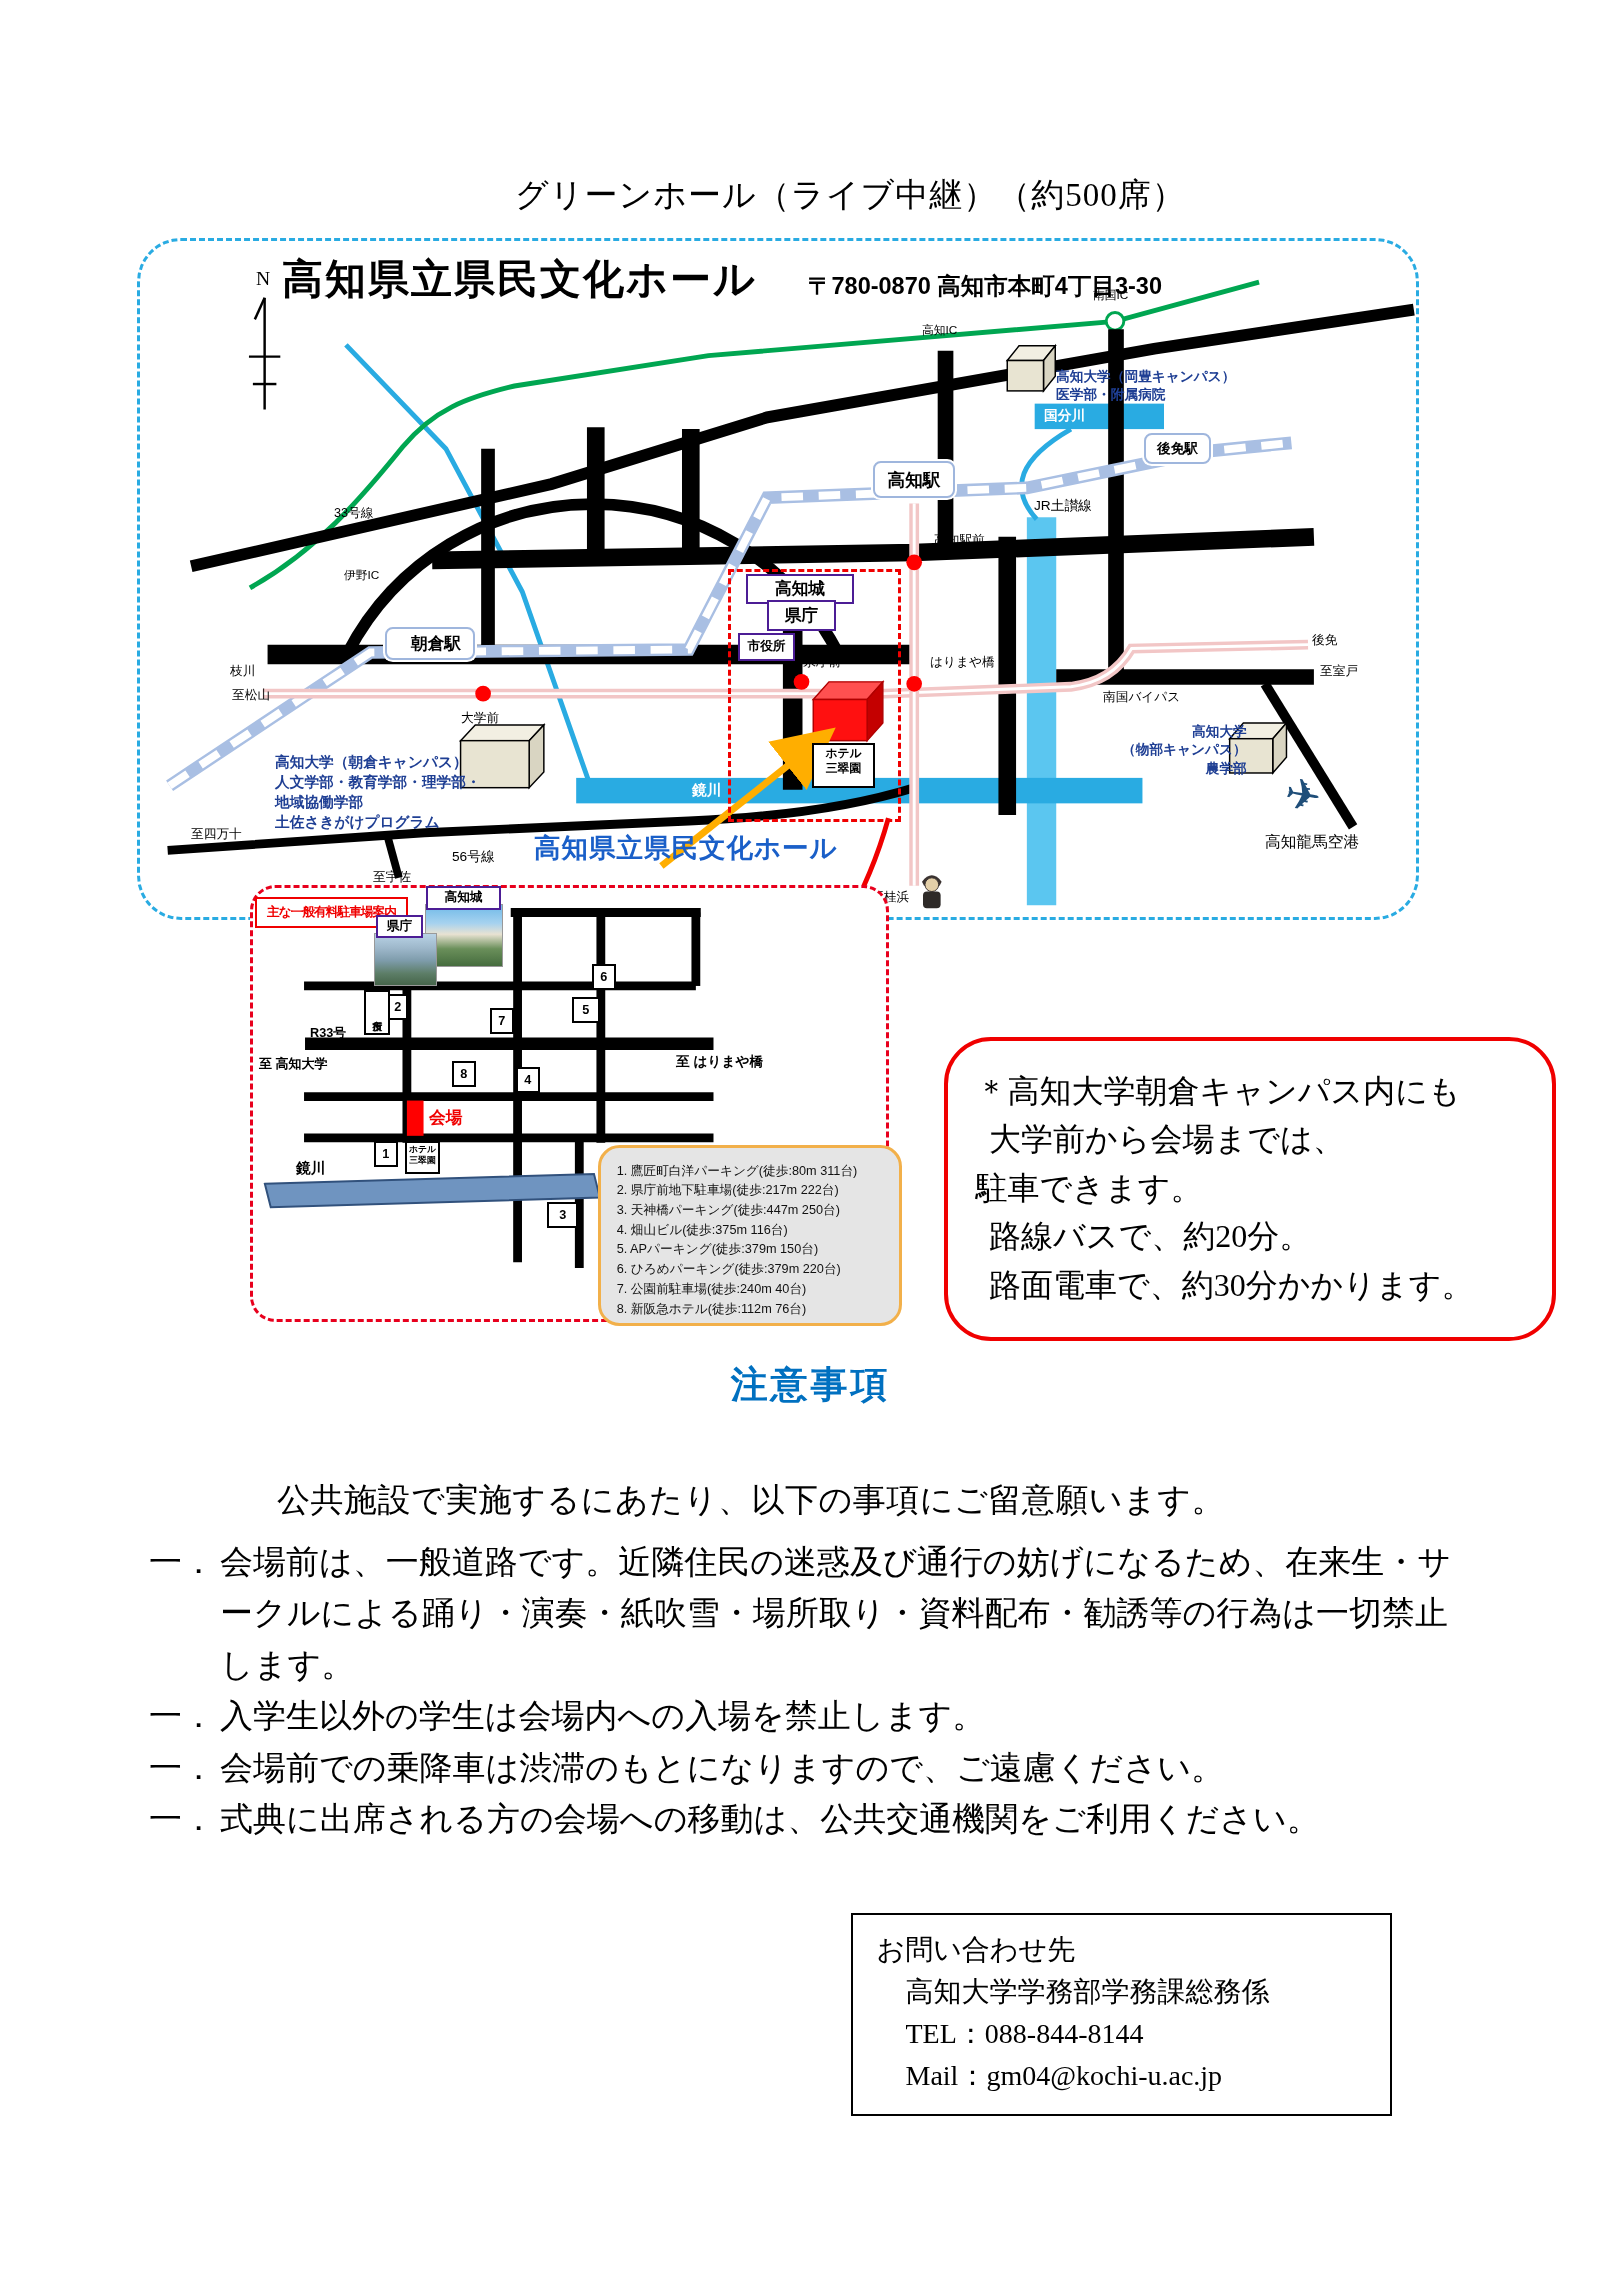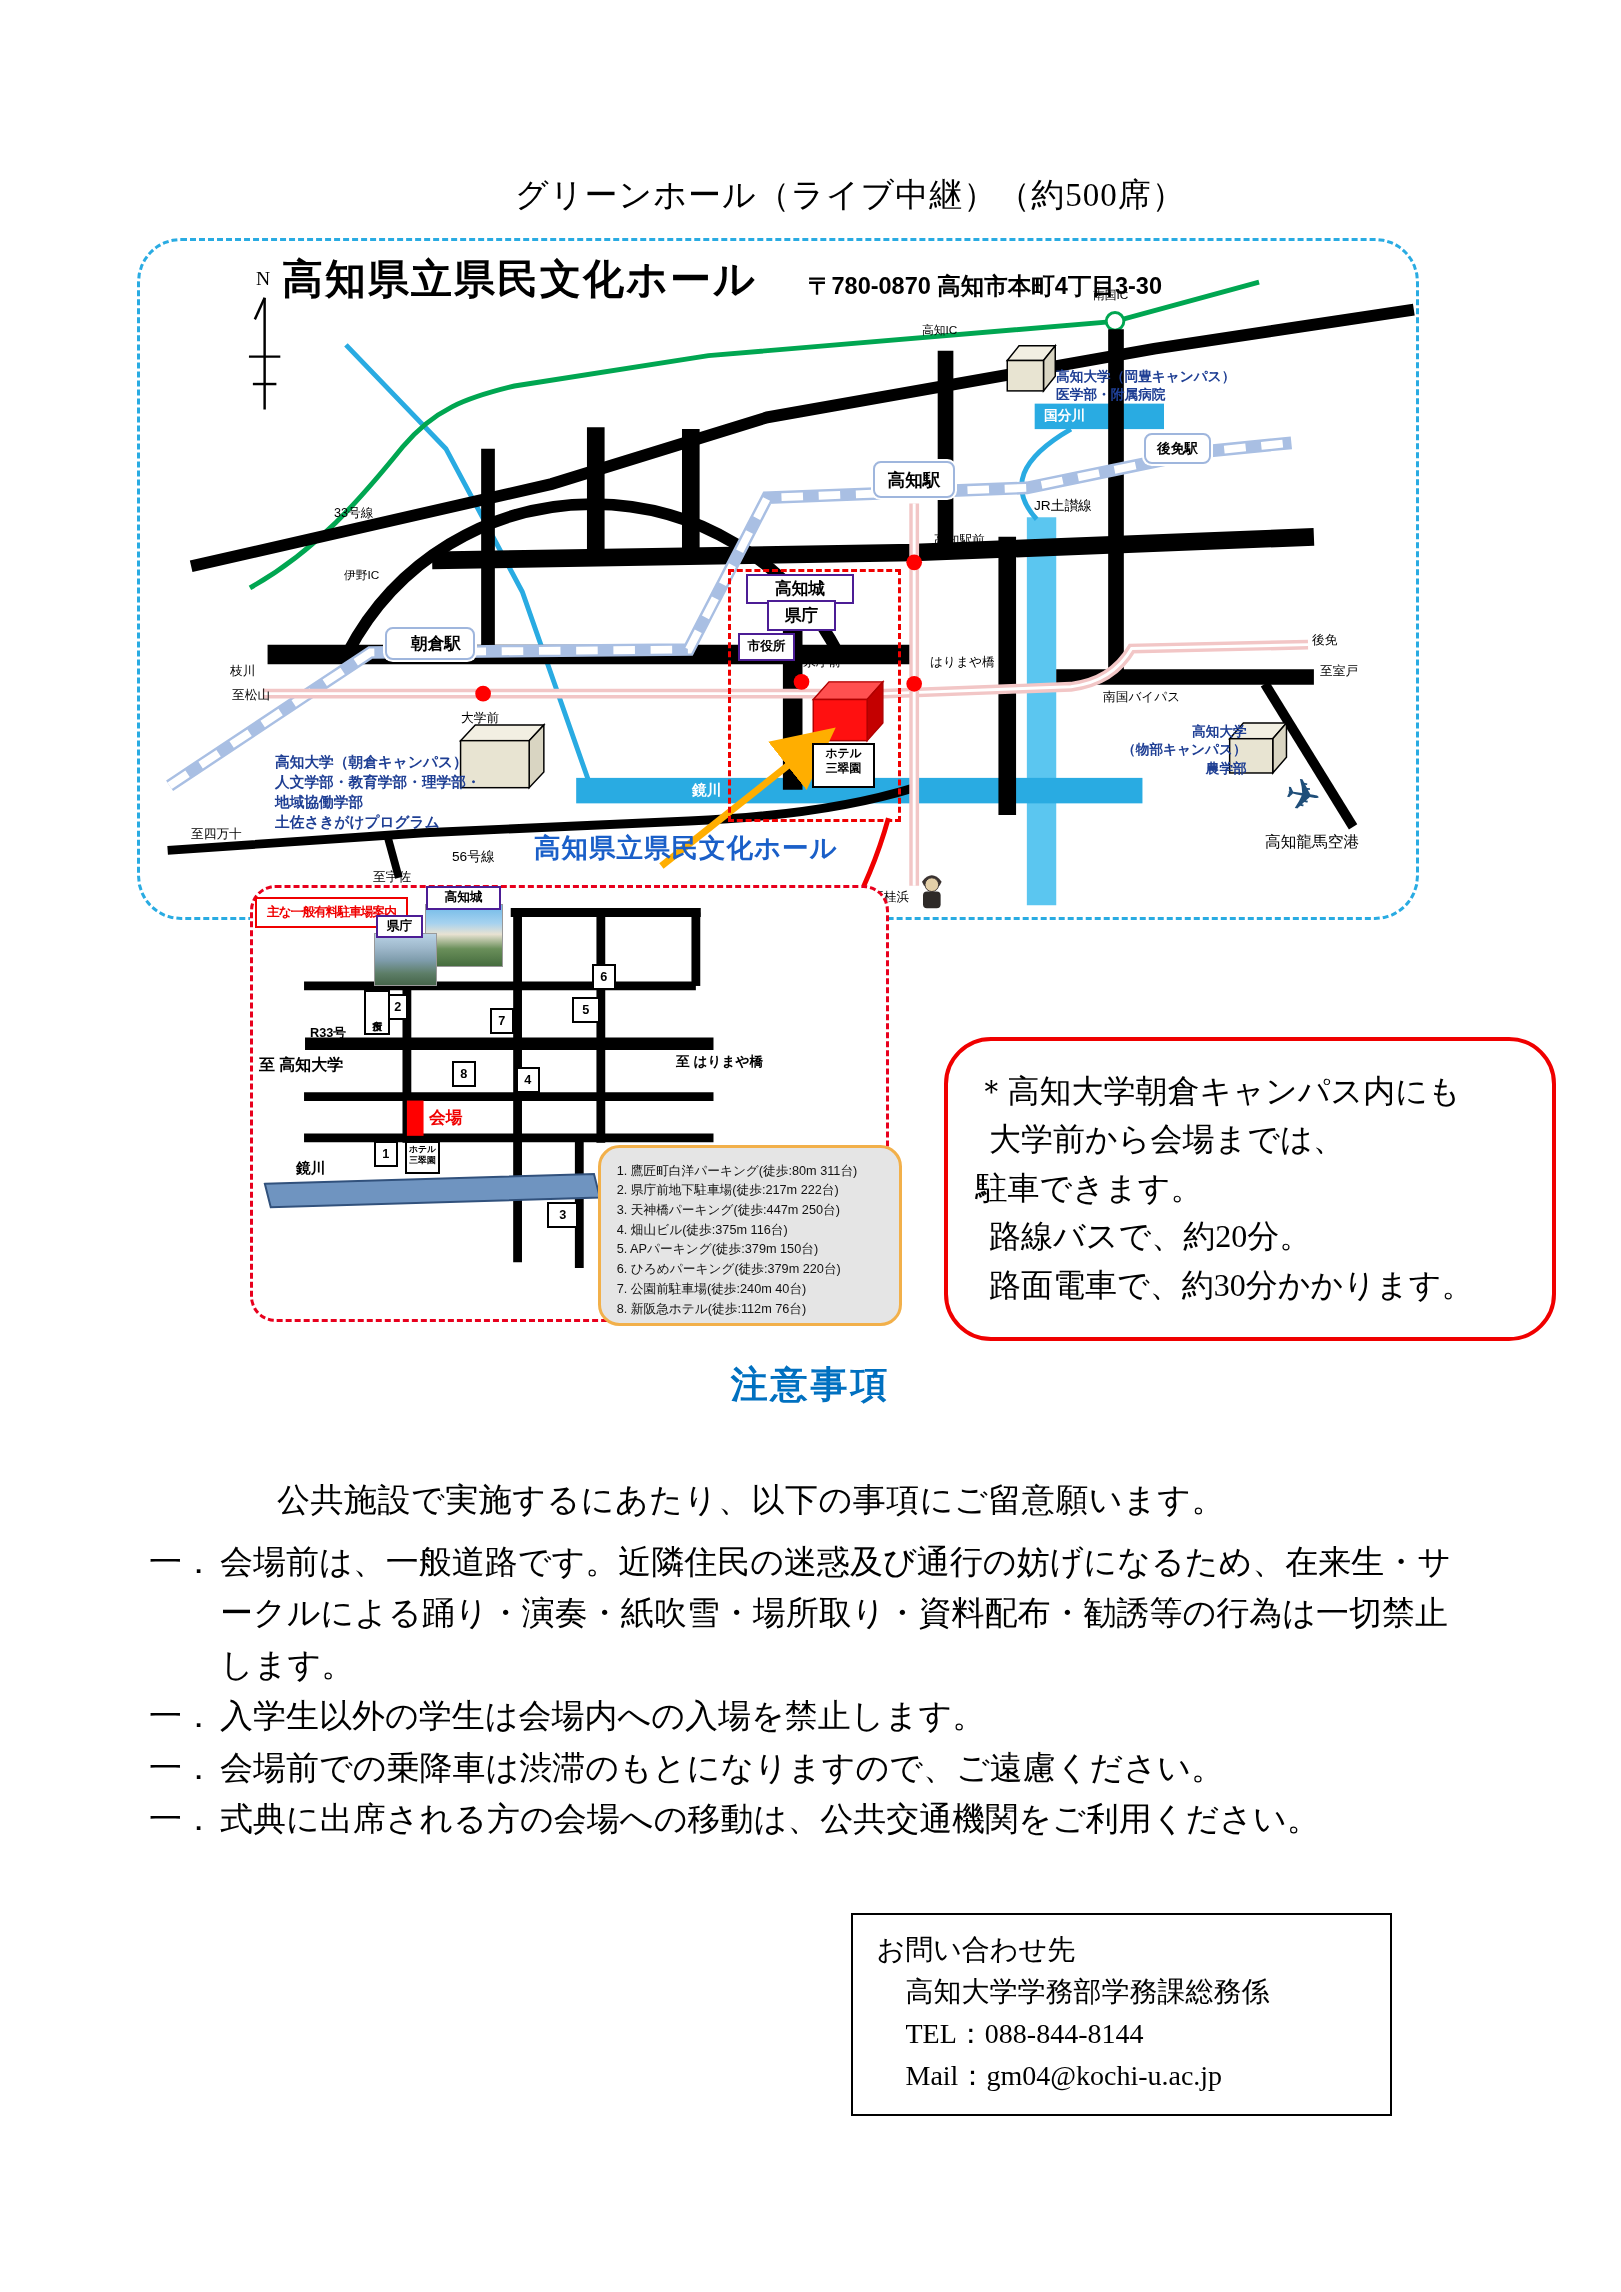--- a/index.html
+++ b/index.html
@@ -274,21 +274,21 @@
     <div class="num-box" style="left:121px;top:253px;">1</div>
     <div class="num-box" style="left:135px;top:106px;width:15.7px;">2</div>
     <div class="num-box" style="left:294px;top:314px;width:27.4px;">3</div>
     <div class="num-box" style="left:263px;top:179px;">4</div>
     <div class="num-box" style="left:319px;top:109px;width:23.5px;">5</div>
     <div class="num-box" style="left:339px;top:76px;">6</div>
     <div class="num-box" style="left:237px;top:120px;">7</div>
     <div class="num-box" style="left:199px;top:173px;">8</div>
 
     <div class="lbl" style="left:57px;top:137px;">R33号</div>
-    <div class="lbl" style="left:5.9px;top:167px;font-size:16px;">至 高知大学</div>
+    <div class="lbl" style="left:5.9px;top:167px;font-size:13px;">至 高知大学</div>
     <div class="lbl" style="left:423px;top:165px;font-size:13.7px;">至 はりまや橋</div>
     <div class="kaijo-lbl">会場</div>
     <div class="hotel-box">
       <div>ホテル</div>
       <div>三翠園</div>
     </div>
     <div class="lbl" style="left:43px;top:271px;font-size:14.7px;">鏡川</div>
 
     <div class="legend-box">
       <div class="pline">1. 鷹匠町白洋パーキング(徒歩:80m 311台)</div>

